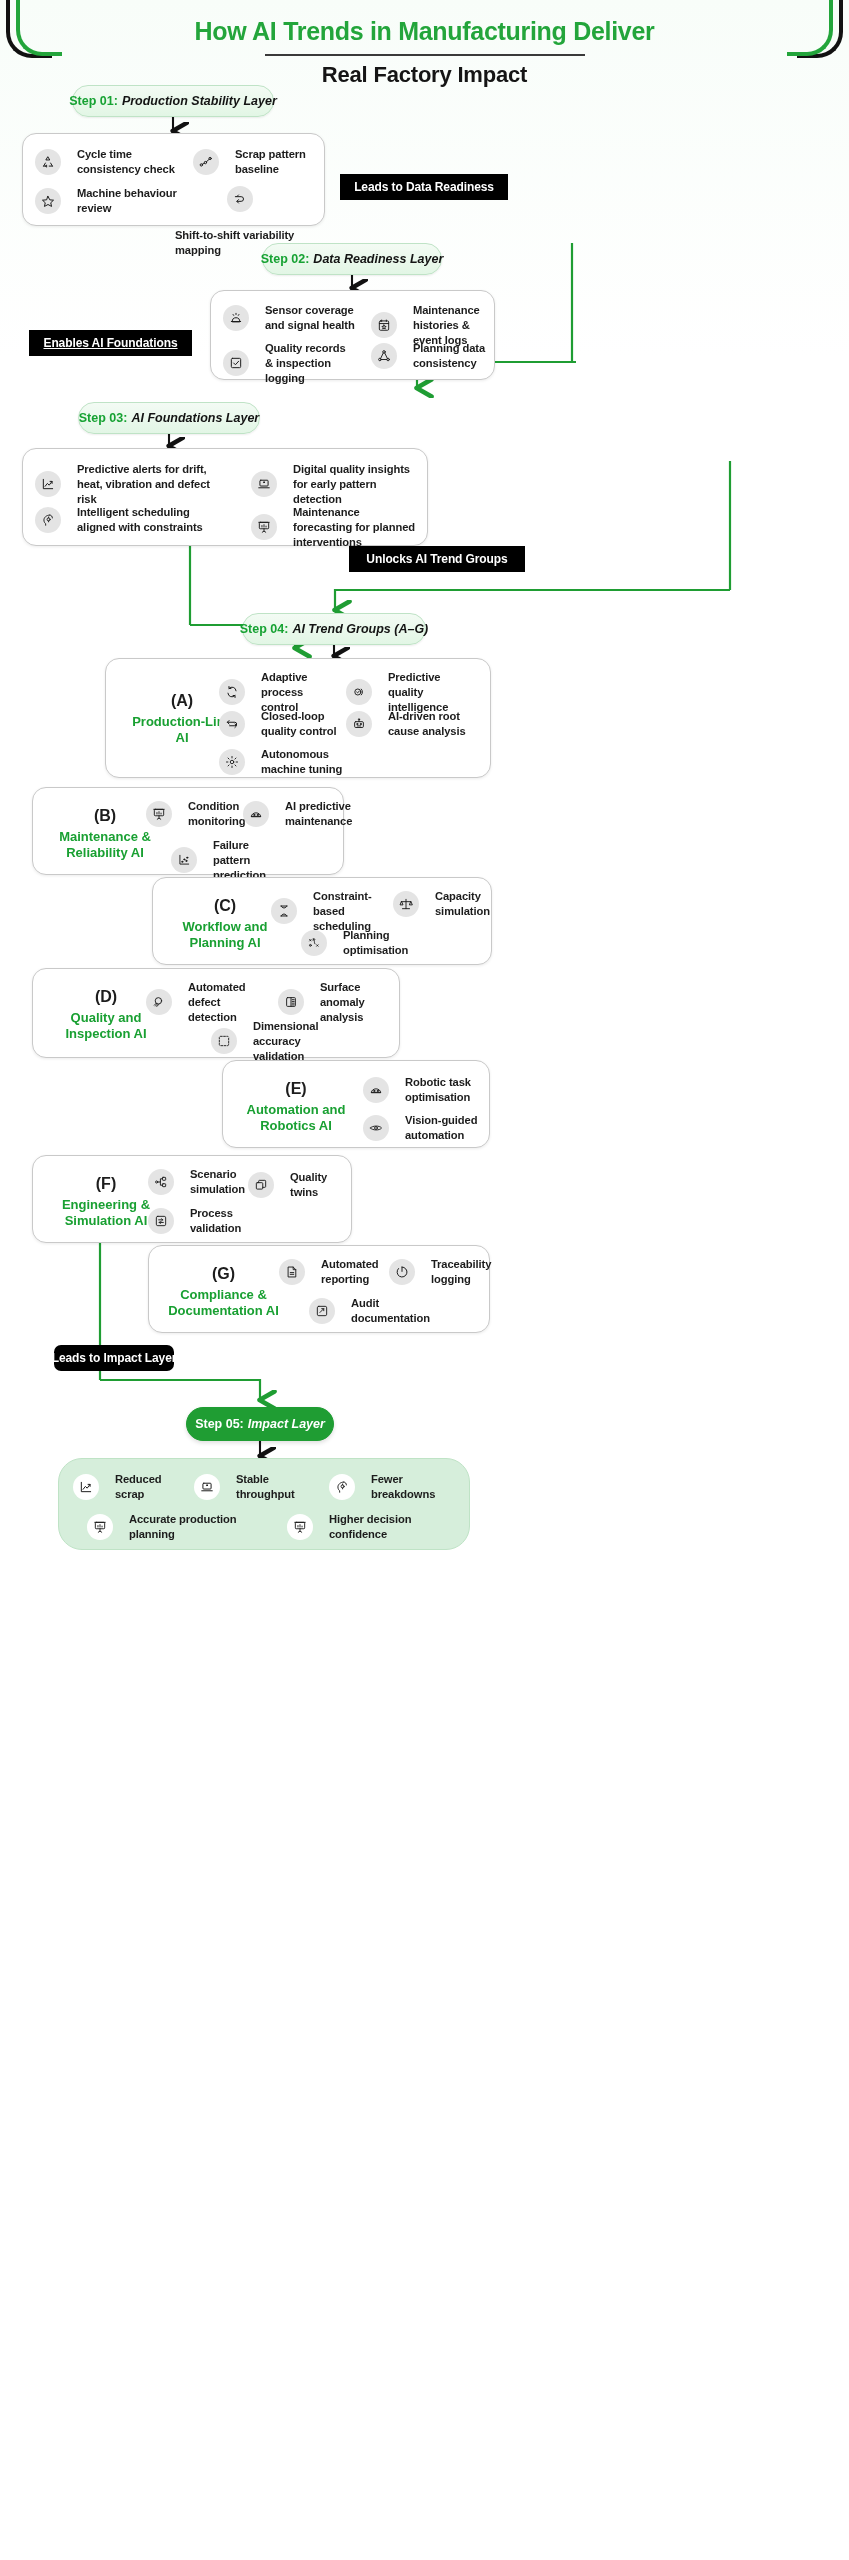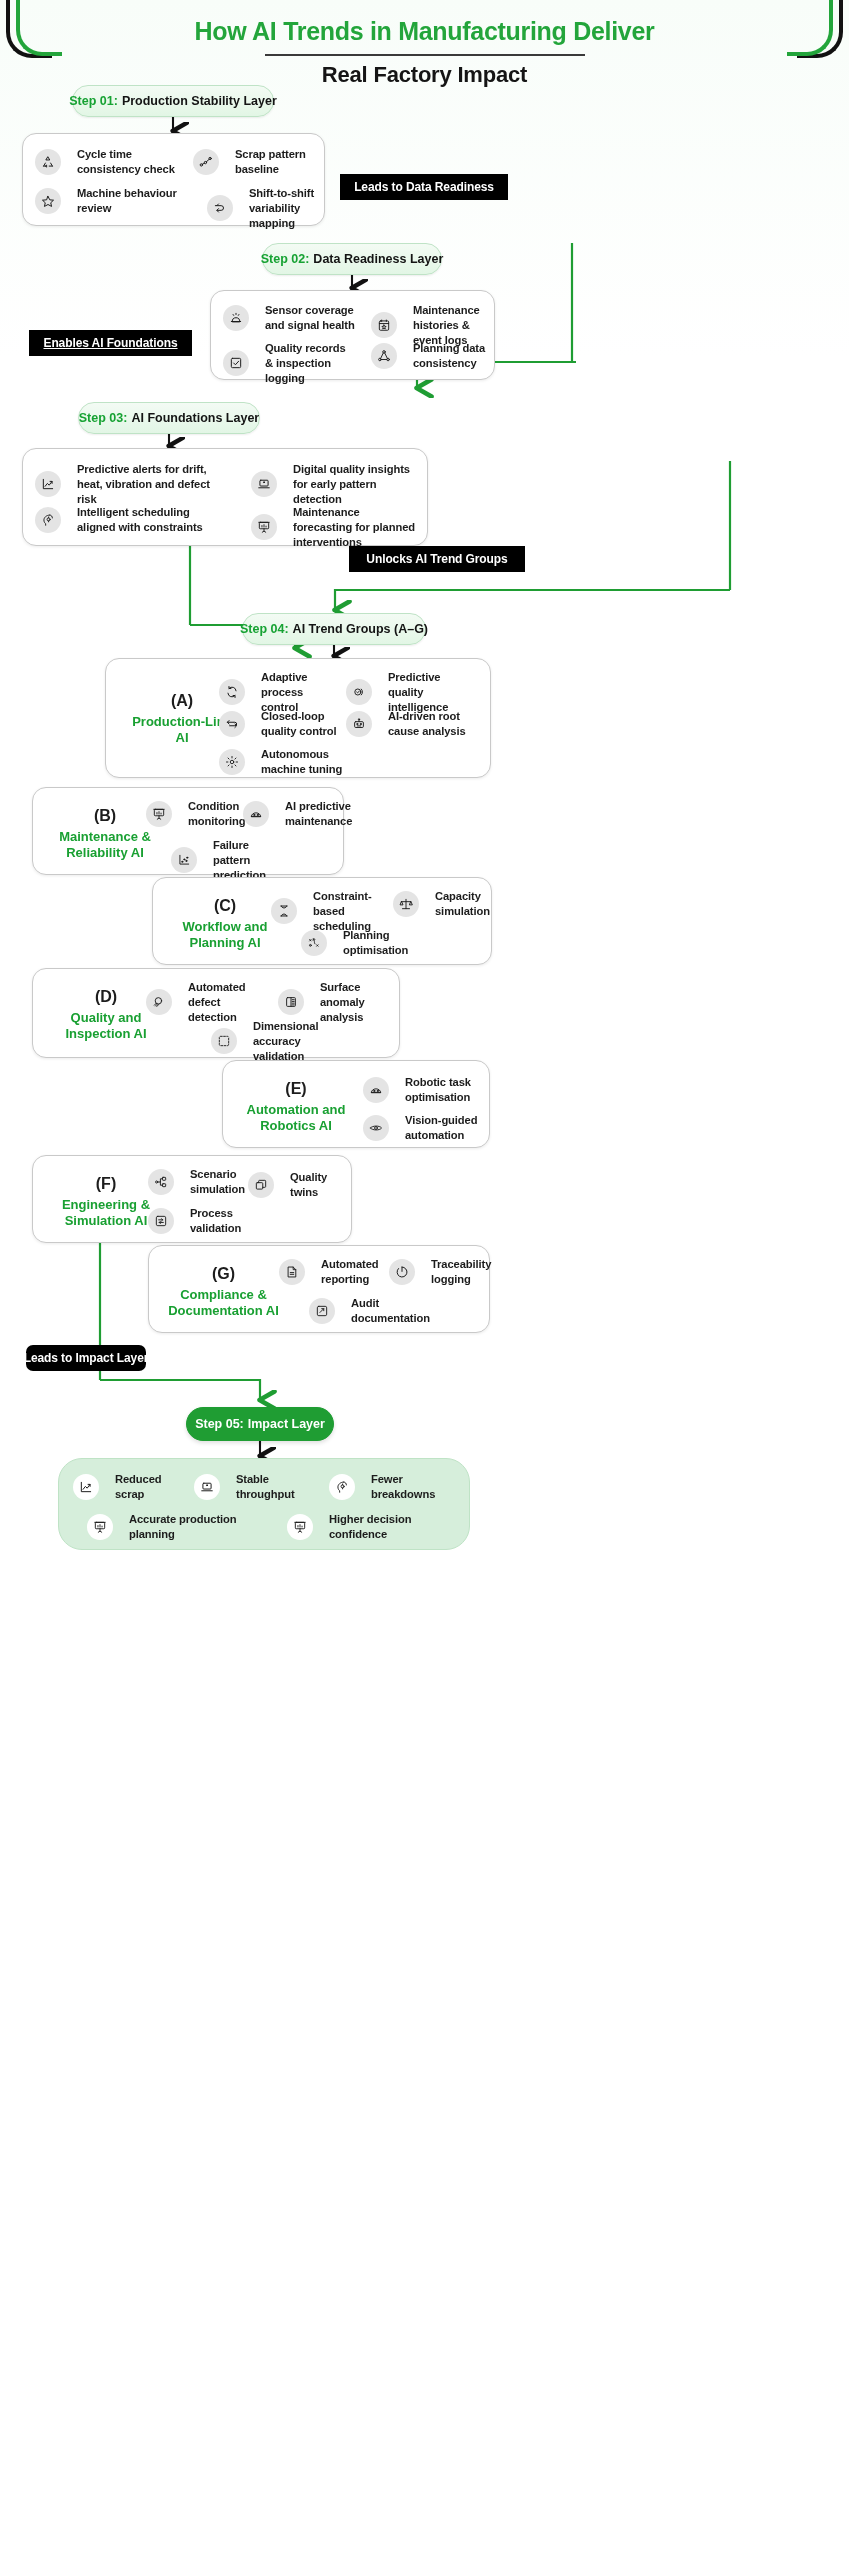--- a/index.html
+++ b/index.html
@@ -50,21 +50,21 @@
     height: 32px;
     padding: 1px 16px;
     border-radius: 18px;
     border: 1px solid #bfe3c6;
     background: linear-gradient(180deg,#f3fbf4 0%,#e2f6e5 100%);
     box-shadow: 0 1px 2px rgba(0,0,0,.07);
     font-size: 12.5px; font-weight: 700; color: #141414;
     white-space: nowrap;
   }
   .pill .stepno { color: #17a233; font-weight: 700; margin-right: 4px; }
-  .pill .steptxt { font-weight: 600; }
+  .pill .steptxt { font-weight: 600; font-style: italic; }
 
   .pill.solid {
     background: #1f9d33;
     border: 1px solid #1f9d33;
     color: #fff;
     height: 34px;
     border-radius: 19px;
     box-shadow: 0 2px 4px rgba(0,0,0,.13);
   }
   .pill.solid .stepno { color: #ffffff; }
@@ -225,21 +225,21 @@
       <span class="itext">Scrap pattern baseline</span>
     </div>
     <div class="item" style="left:12px; top:52px; width:146px;">
       <span class="ibubble">
         <svg viewBox="0 0 24 24" fill="none" stroke="#1b1b1b" stroke-width="1.7" stroke-linecap="round" stroke-linejoin="round">
           <path d="M12 4 L15 10 L21.5 10.6 L16.7 15 L18.1 21.3 L12 18 L5.9 21.3 L7.3 15 L2.5 10.6 L9 10 Z"></path>
         </svg>
       </span>
       <span class="itext">Machine behaviour review</span>
     </div>
-    <div class="item" style="left:184px; top:52px; width:130px;">
+    <div class="item" style="left:152px; top:52px; width:130px;flex-direction:column;">
       <span class="ibubble">
         <svg viewBox="0 0 24 24" fill="none" stroke="#1b1b1b" stroke-width="1.7" stroke-linecap="round" stroke-linejoin="round">
           <path d="M4 8 H14 a4 4 0 0 1 0 8 H7"></path>
             <path d="M9.5 13 L6.5 16 L9.5 19"></path>
           <path d="M6.5 8 L9.5 5"></path>
         </svg>
       </span>
       <span class="itext">Shift-to-shift variability mapping</span>
     </div>
   </div>
@@ -643,21 +643,21 @@
         <svg viewBox="0 0 24 24" fill="none" stroke="#1b1b1b" stroke-width="1.6" stroke-linecap="round" stroke-linejoin="round">
           <rect x="4" y="4" width="16" height="16" rx="2.5"></rect>
           <path d="M8.5 14.5 L15 8"></path>
             <path d="M11.5 8 H15 V11.5"></path>
         </svg>
       </span>
       <span class="itext">Audit documentation</span>
     </div>
   </div>
 
-  <div class="blabel" style="left:26px; top:1345px; width:120px;border-radius:7px;">Leads to Impact Layer</div>
+  <div class="blabel" style="left:54px; top:1345px; width:120px;border-radius:7px;">Leads to Impact Layer</div>
 
   <div class="pill solid" style="left:186px; top:1407px; width:148px;">
     <span class="stepno">Step 05:</span>
     <span class="steptxt">Impact Layer</span>
   </div>
 
   <div class="card impact" style="left:58px; top:1458px; width:412px; height:92px;">
     <div class="item" style="left:14px; top:13px; width:110px;">
       <span class="ibubble">
         <svg viewBox="0 0 24 24" fill="none" stroke="#1b1b1b" stroke-width="1.7" stroke-linecap="round" stroke-linejoin="round">

